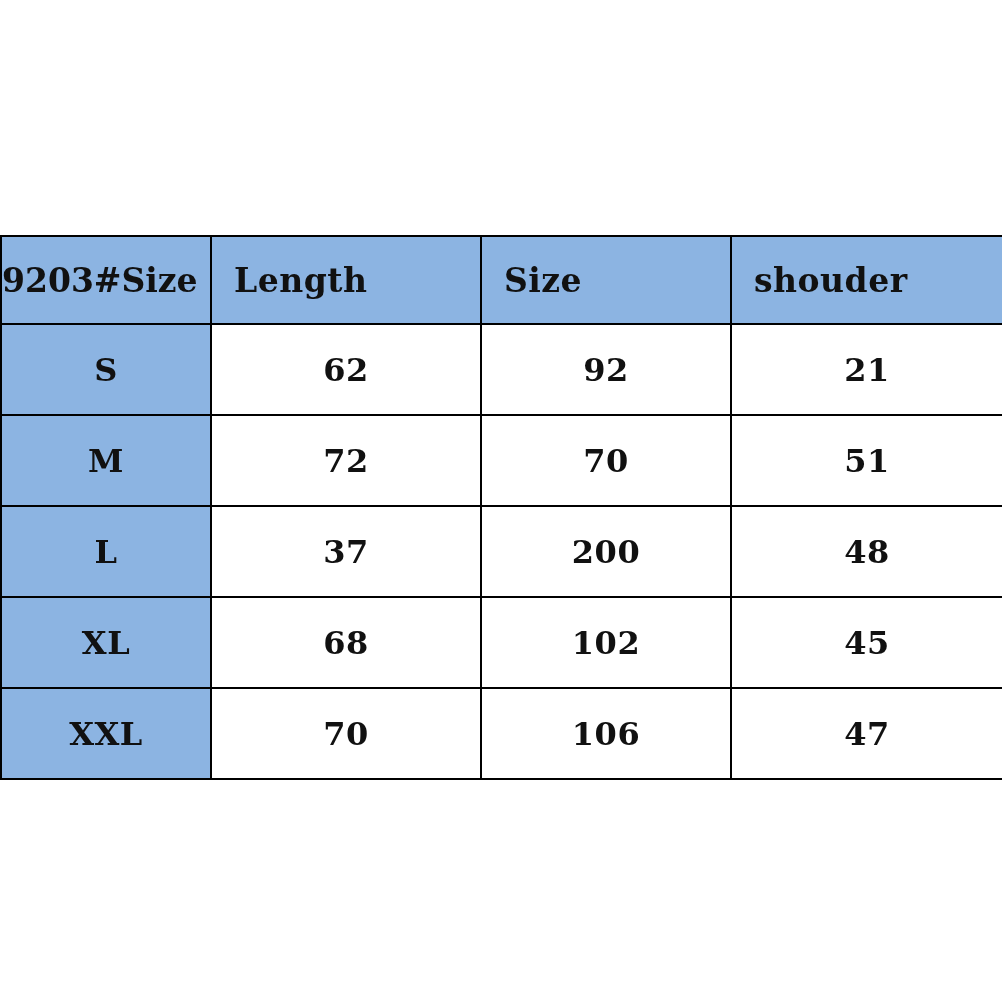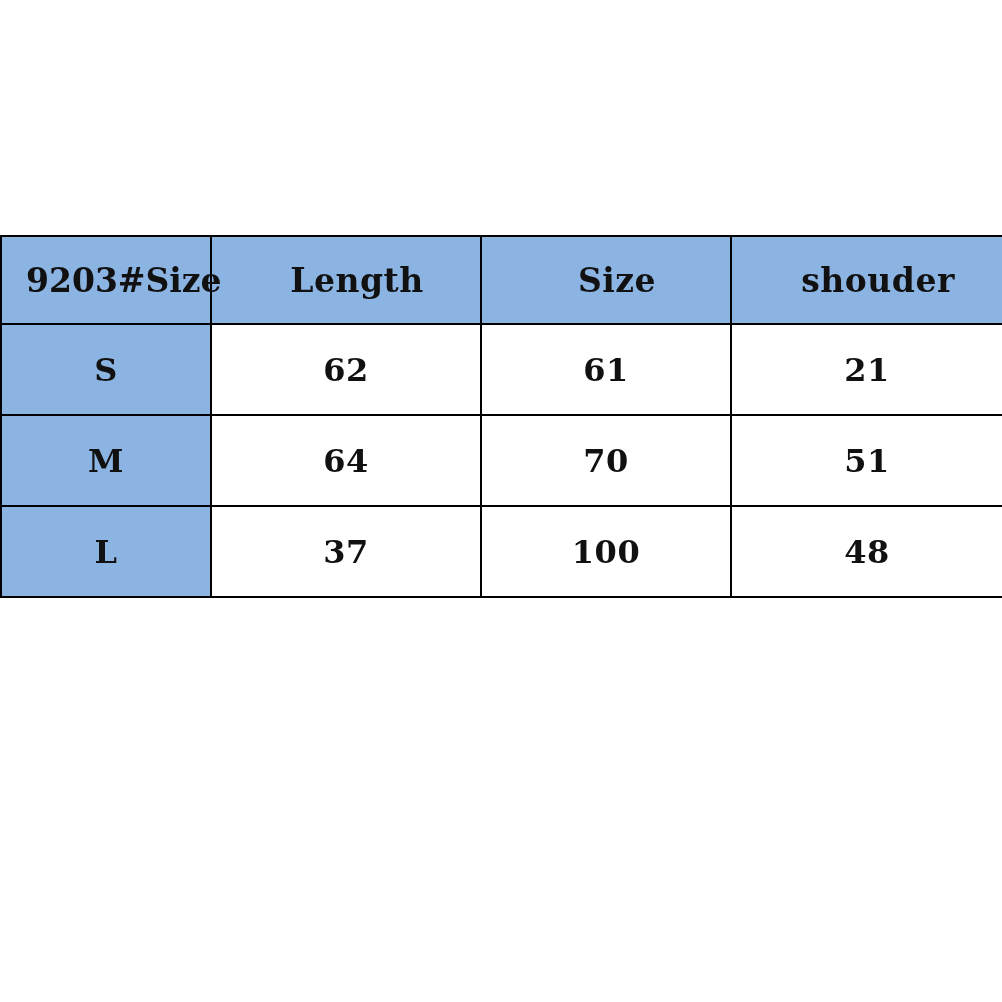--- a/index.html
+++ b/index.html
@@ -50,26 +50,26 @@
   table.size-table col.c3 { width: 272px; }
 
   
   table.size-table thead th {
     background: #8cb4e2;
     font-size: 33px;
     height: 86px;
   }
   table.size-table thead th.hdr-left {
     text-align: left;
-    padding-left: 24px;
+    padding-left: 0;
     letter-spacing: 0px;
     margin-top: 23px;
   }
   table.size-table thead th.hdr-col {
-    text-align: center;
+    text-align: left;
     padding-left: 22px;
   }
   
   table.size-table tbody td.size-cell {
     background: #8cb4e2;
     font-size: 32px;
   }
   table.size-table tbody td.val-cell {
     background: #ffffff;
     font-size: 32px;
@@ -93,31 +93,43 @@
           <th class="hdr-left">9203#Size</th>
           <th class="hdr-col">Length</th>
           <th class="hdr-col">Size</th>
           <th class="hdr-col">shouder</th>
         </tr>
       </thead>
       <tbody>
         <tr>
           <td class="size-cell">S</td>
           <td class="val-cell">62</td>
-          <td class="val-cell">61</td>
+          <td class="val-cell">92</td>
           <td class="val-cell">21</td>
         </tr>
         <tr>
           <td class="size-cell">M</td>
-          <td class="val-cell">64</td>
+          <td class="val-cell">72</td>
           <td class="val-cell">70</td>
           <td class="val-cell">51</td>
         </tr>
         <tr>
           <td class="size-cell">L</td>
           <td class="val-cell">37</td>
-          <td class="val-cell">100</td>
+          <td class="val-cell">200</td>
           <td class="val-cell">48</td>
+        </tr>
+        <tr>
+          <td class="size-cell">XL</td>
+          <td class="val-cell">68</td>
+          <td class="val-cell">102</td>
+          <td class="val-cell">45</td>
+        </tr>
+        <tr>
+          <td class="size-cell">XXL</td>
+          <td class="val-cell">70</td>
+          <td class="val-cell">106</td>
+          <td class="val-cell">47</td>
         </tr>
       </tbody>
     </table>
   </div>
 </div>
 
 </body></html>

